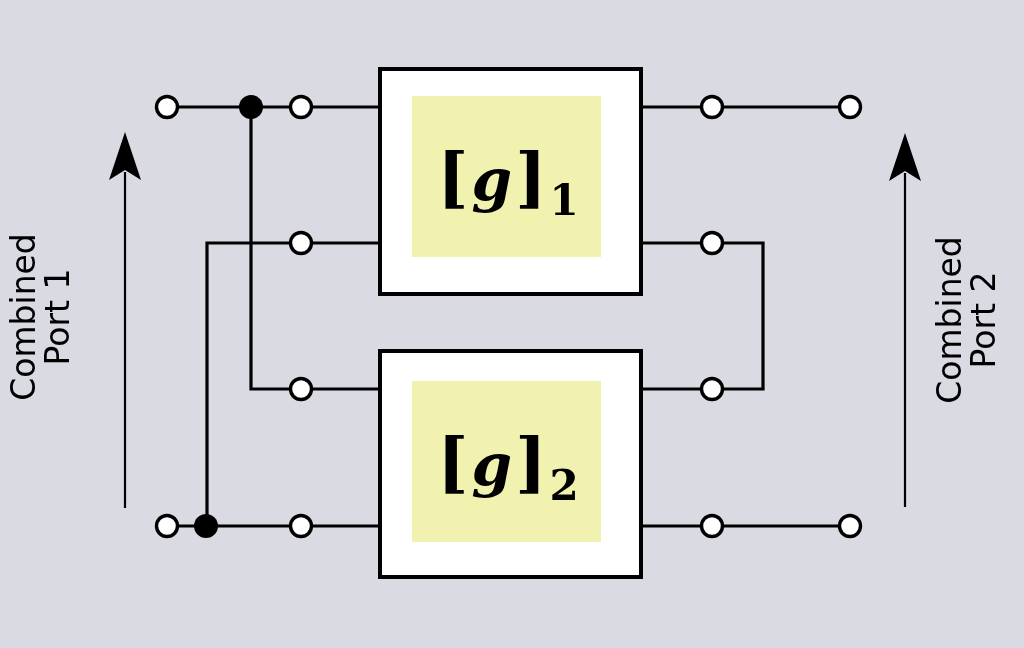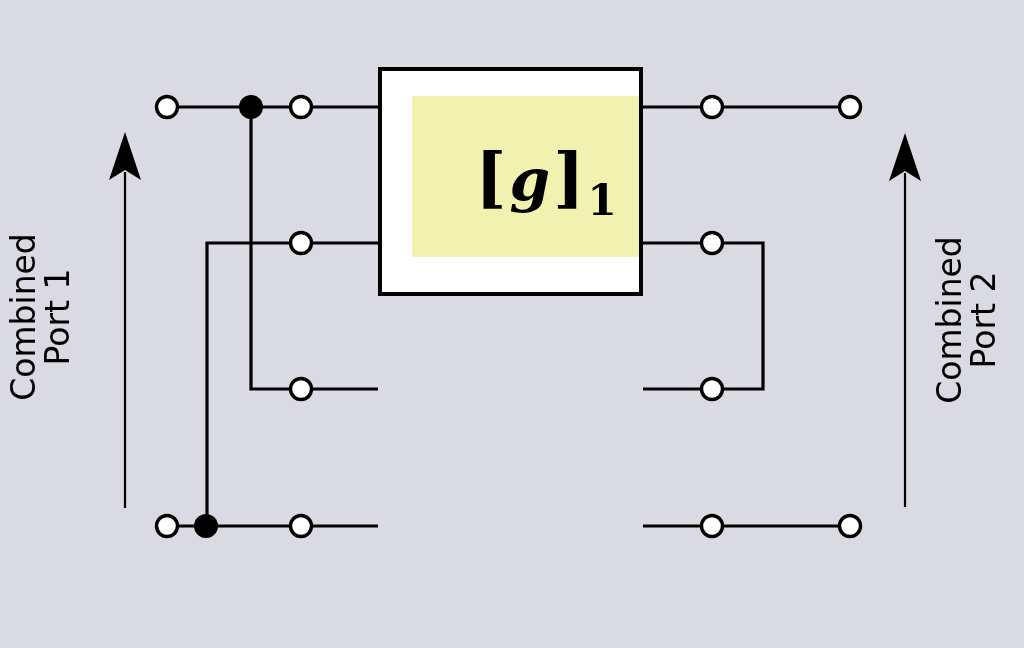--- a/index.html
+++ b/index.html
@@ -48,21 +48,21 @@
   .label-bg {
     position: absolute;
     left: 30px;
     width: 189px;
     height: 161px;
     background: var(--label-bg, #f2f2b0);
     display: flex;
     align-items: center;
     justify-content: center;
   }
-  .net-box.box1 .label-bg { top: 25px; padding-left: 38px; }
+  .net-box.box1 .label-bg { top: 25px; }
   .net-box.box2 .label-bg { top: 28px; }
 
   .g-label {
     font-family: "DejaVu Serif", serif;
     font-weight: 700;
     color: var(--text, #000000);
     white-space: nowrap;
     line-height: 1;
   }
   .g-label .bracket { font-size: 66px; }
@@ -127,20 +127,27 @@
   </svg>
 
   <div class="net-box box1">
     <div class="label-bg">
       <div class="g-label">
         <span class="bracket">[</span><span class="g-sym">g</span><span class="bracket">]</span><span class="g-sub">1</span>
       </div>
     </div>
   </div>
 
+  <div class="net-box box2">
+    <div class="label-bg">
+      <div class="g-label">
+        <span class="bracket">[</span><span class="g-sym">g</span><span class="bracket">]</span><span class="g-sub">2</span>
+      </div>
+    </div>
+  </div>
 
   <div class="port-label left">
     <div>Combined</div>
     <div>Port 1</div>
   </div>
   <div class="port-label right">
     <div>Combined</div>
     <div>Port 2</div>
   </div>
 

